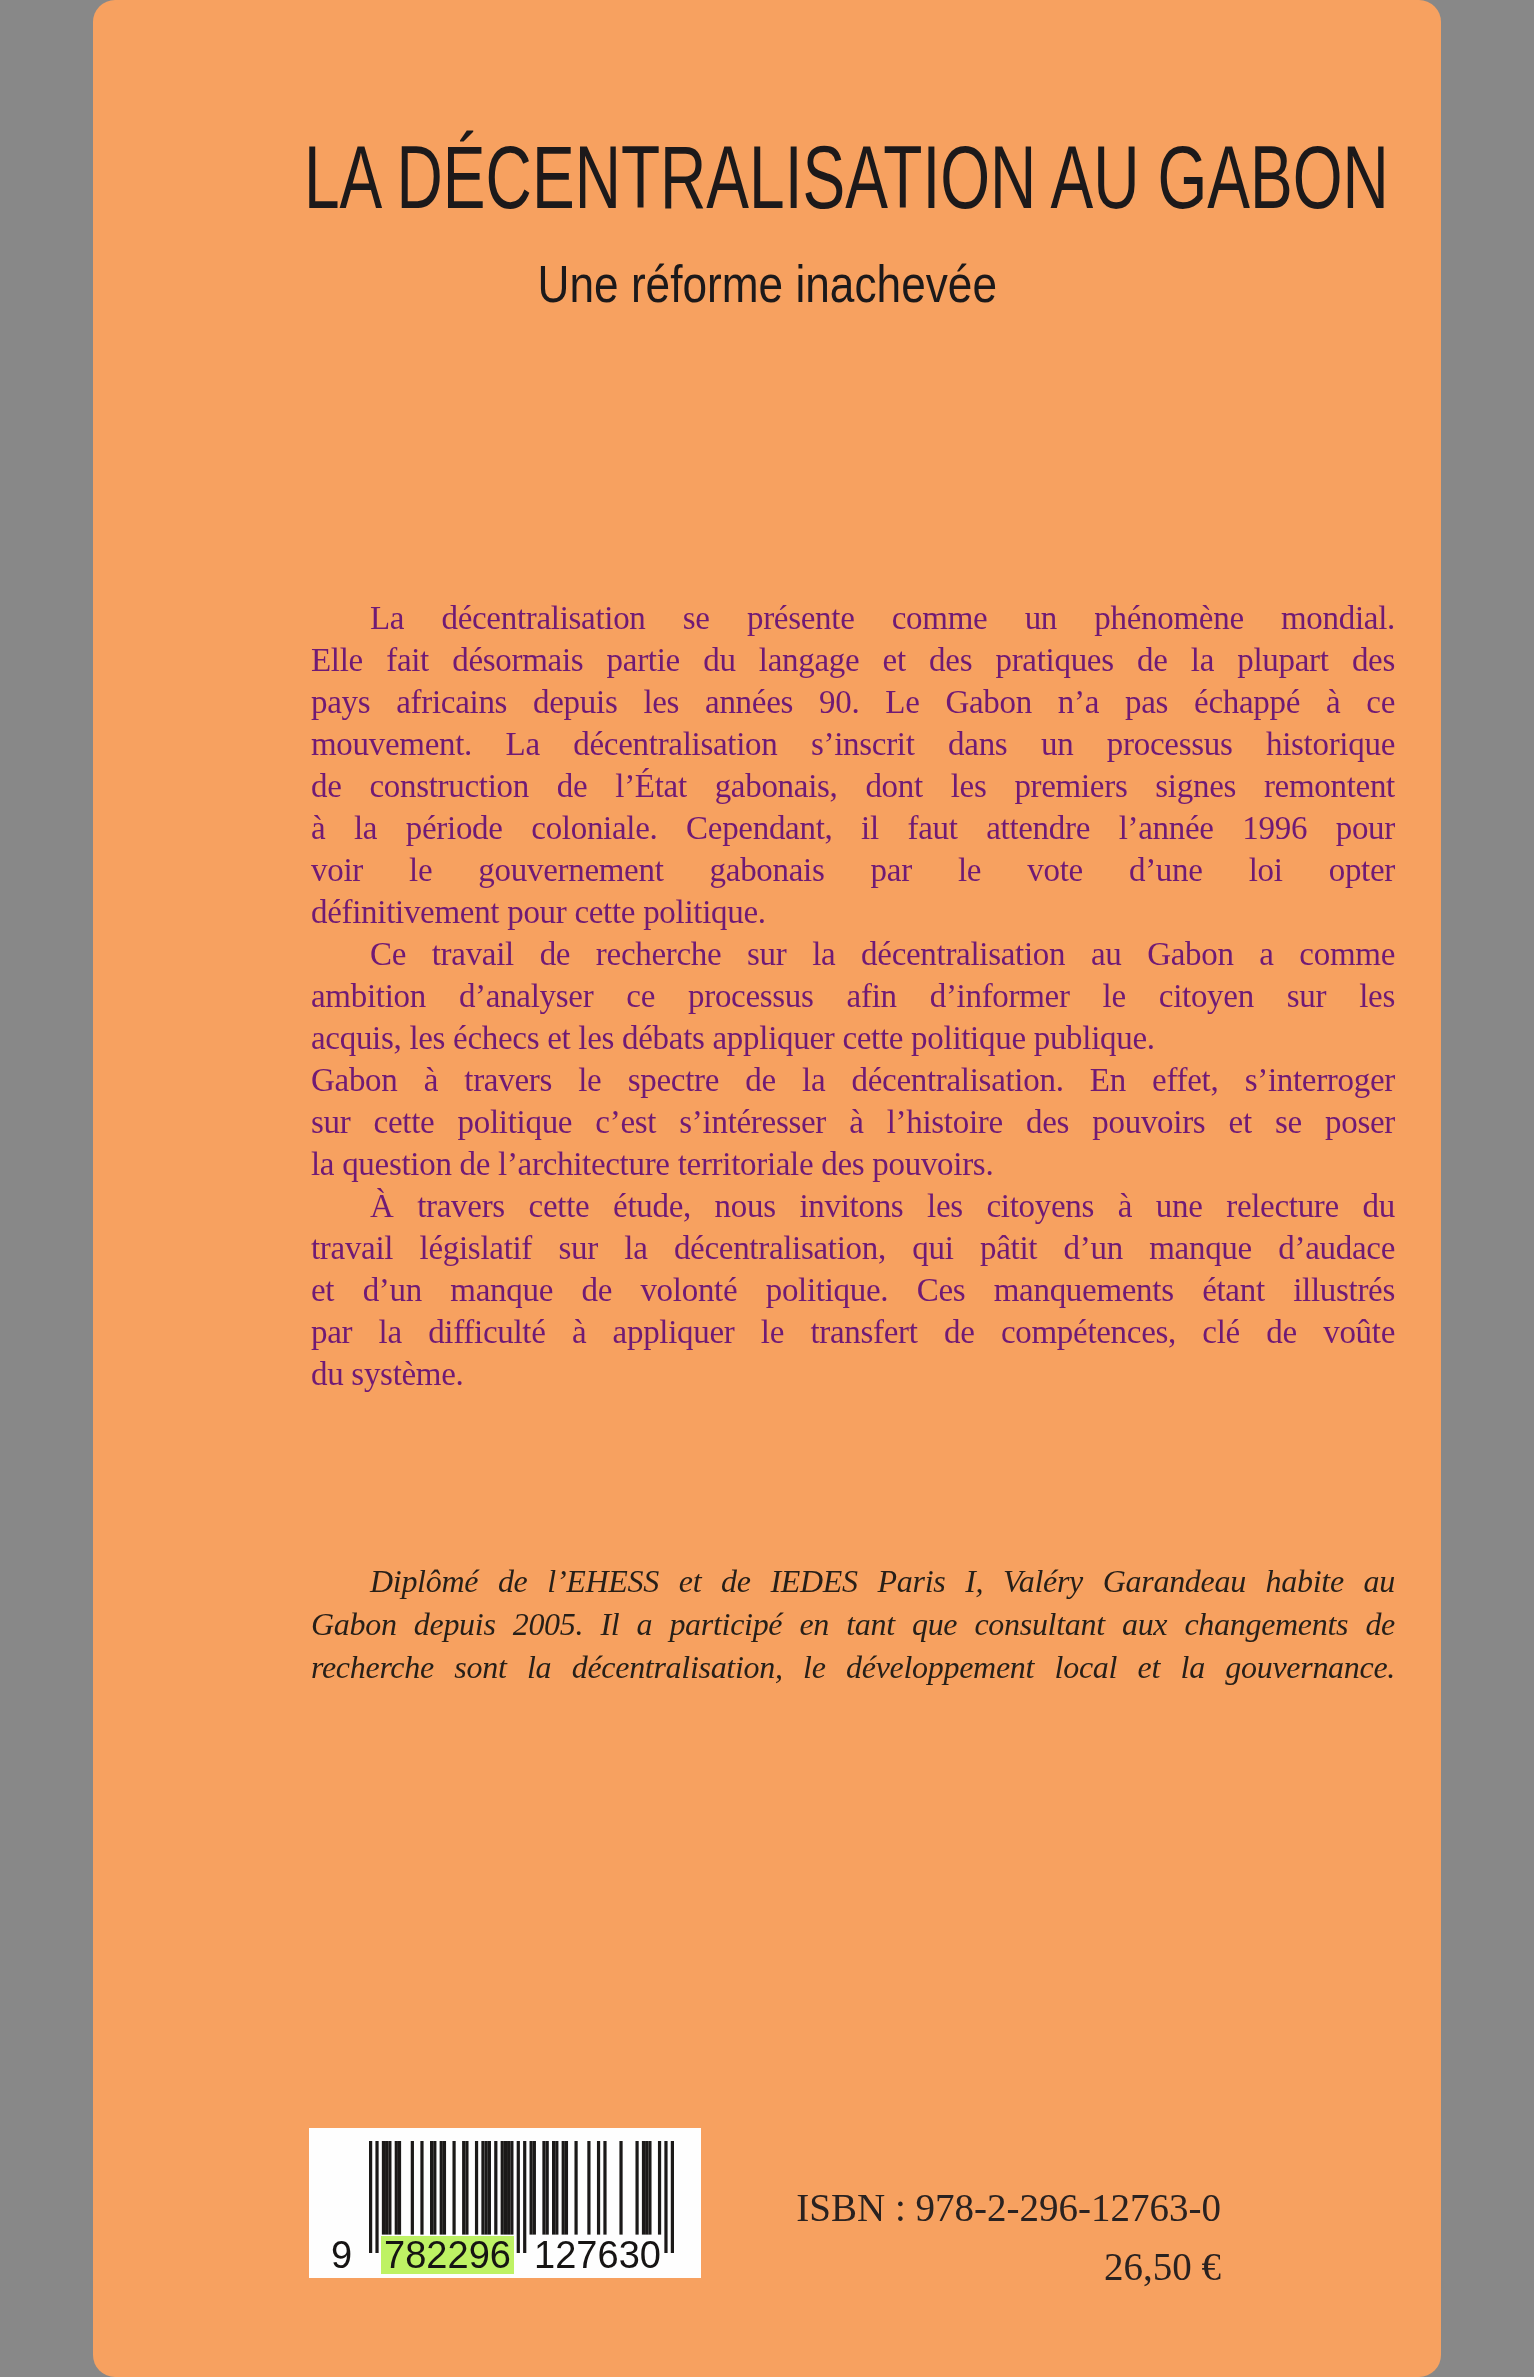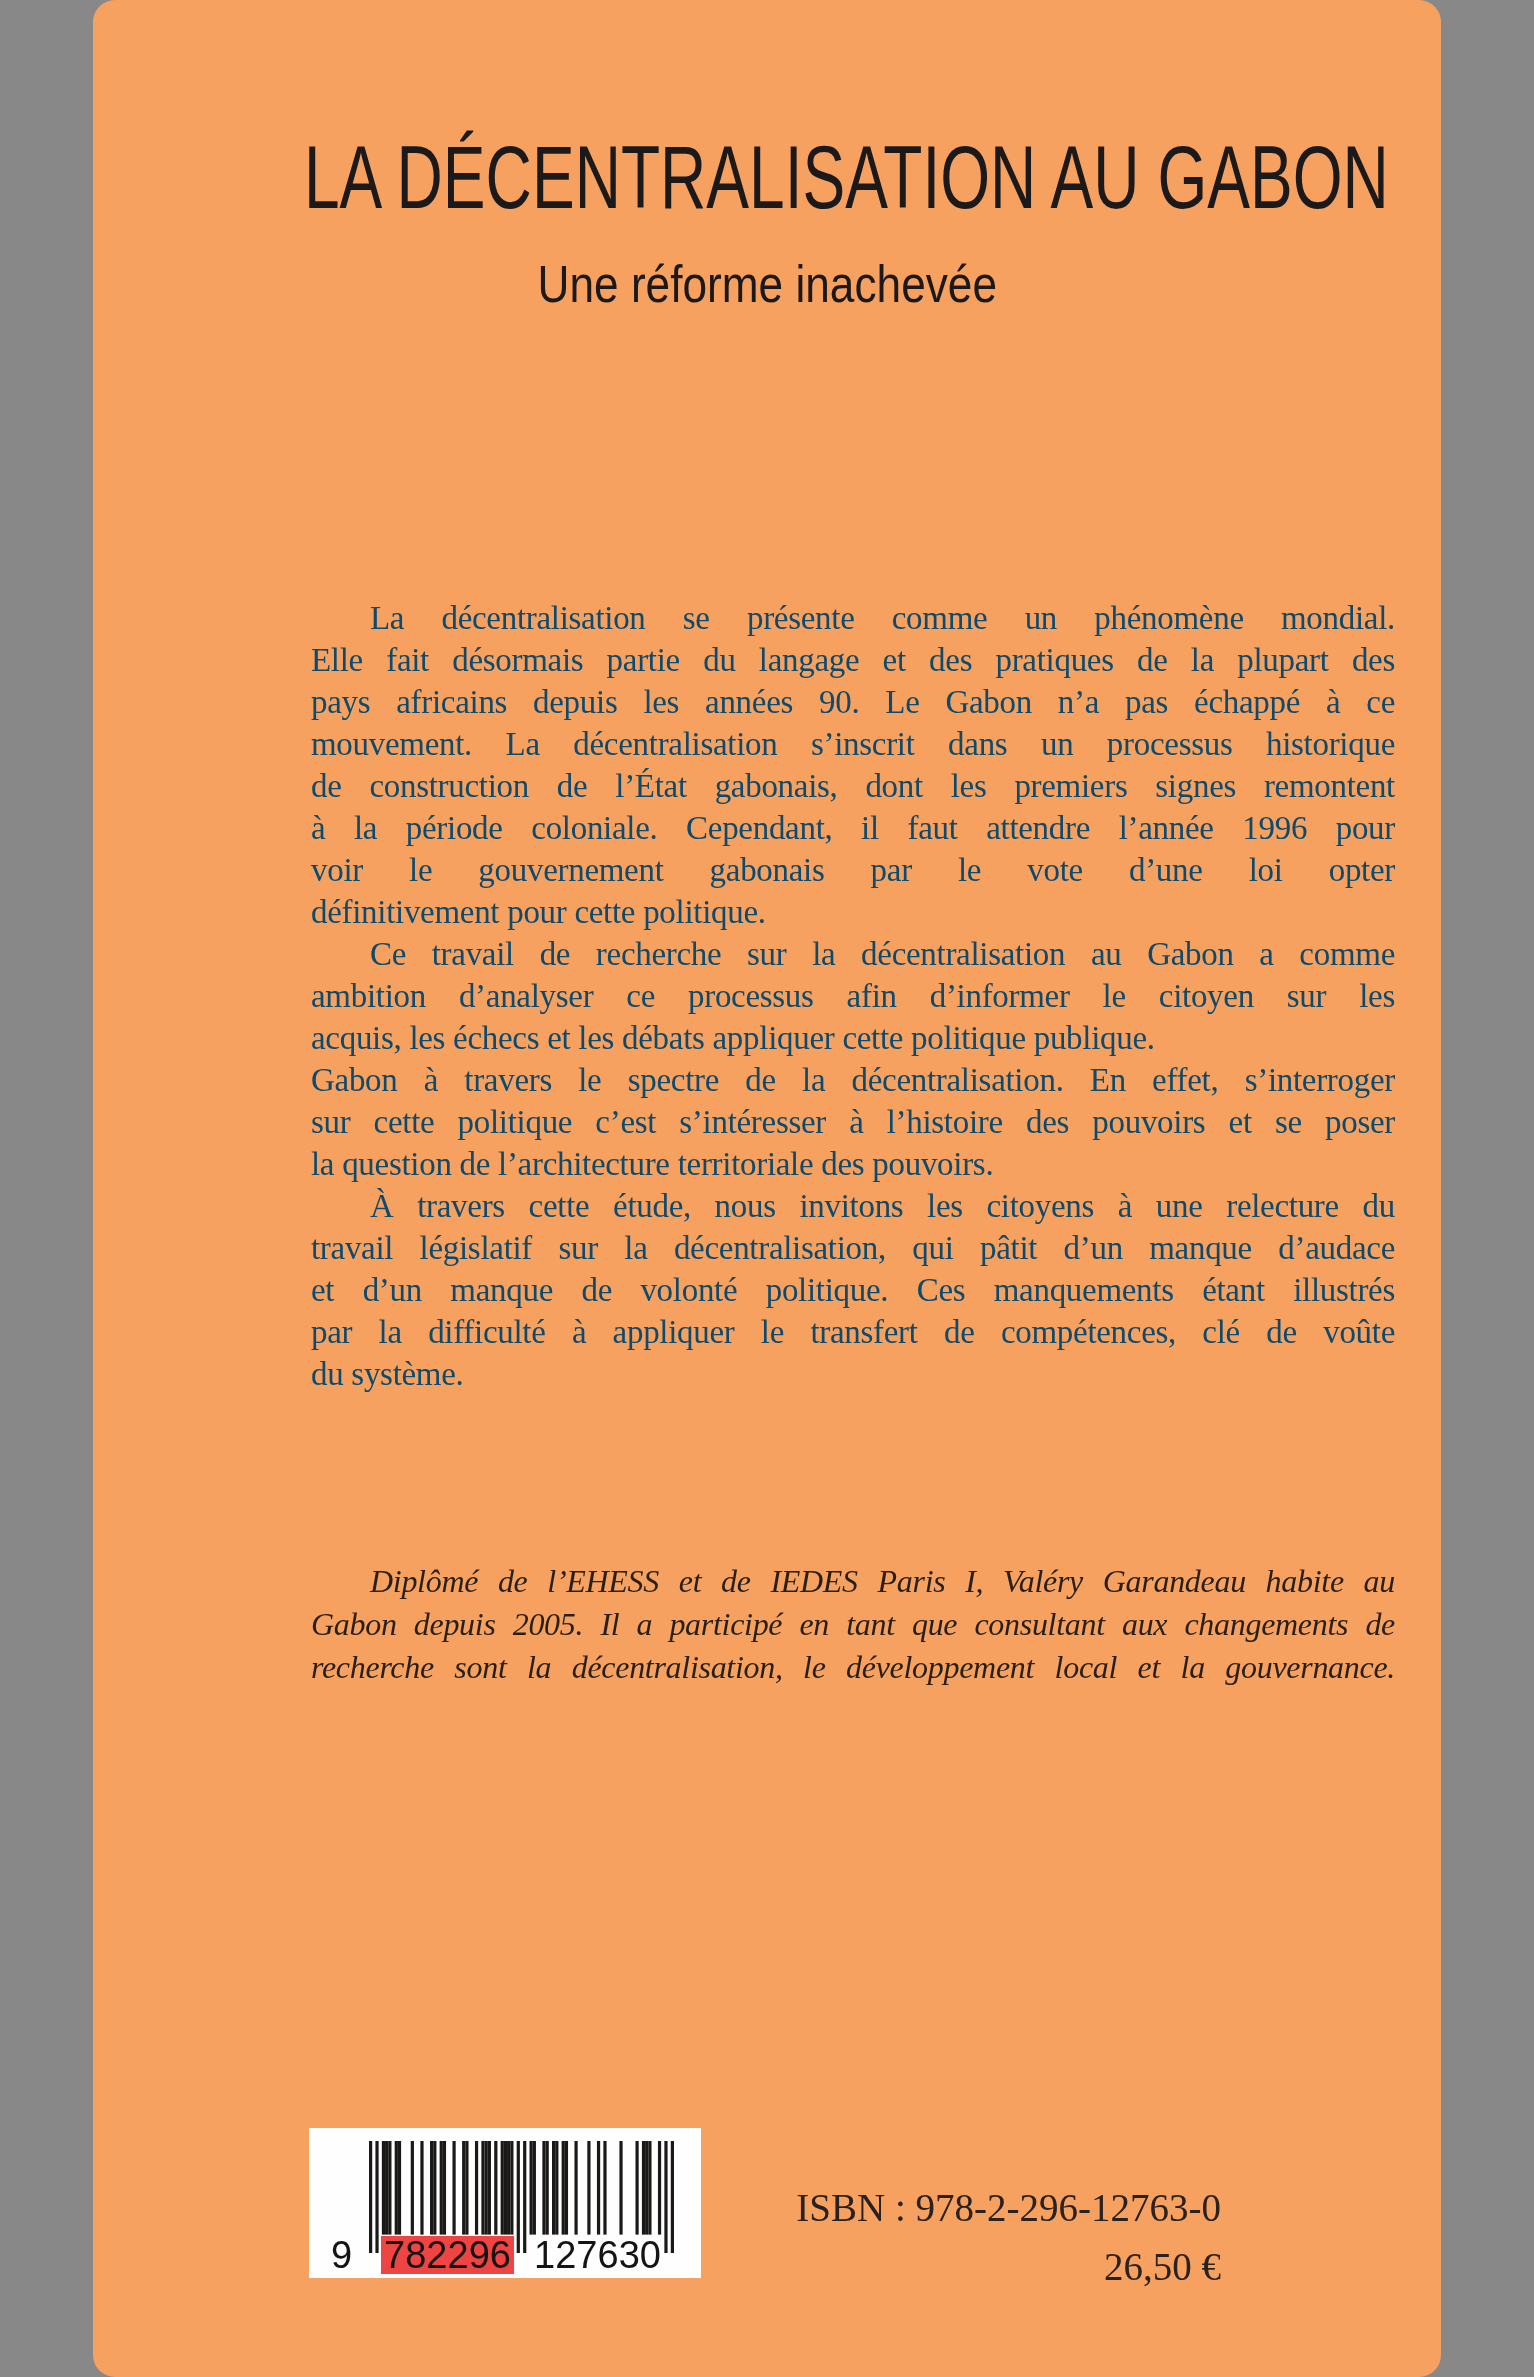--- a/index.html
+++ b/index.html
@@ -28,21 +28,21 @@
   .condense2 { display: inline-block; transform: scaleX(0.85); transform-origin: 50% 50%; }
   
   #synopsis {
     position: absolute;
     left: 218px;
     width: 1084px;
     top: 597px;
     font-size: 33px;
     line-height: 42px;
     letter-spacing: -0.3px;
-    color: #0c4a6e;
+    color: #701a75;
   }
   .para { margin: 0; }
   .tline { text-align: justify; text-align-last: justify; }
   .tline.first { text-indent: 59px; }
   .tline.last { text-align-last: left; }
   
   #bio {
     position: absolute;
     left: 218px;
     width: 1084px;
@@ -75,21 +75,21 @@
   .bc-digit {
     position: absolute;
     bottom: 4.2px;
     font-family: "Liberation Sans", sans-serif;
     font-size: 38px;
     color: #161413;
     line-height: 1;
     background: transparent;
   }
   #bc-first { left: 22px; }
-  #bc-left  { left: 72px;  width: 133px; text-align: center; background:#ef4444; }
+  #bc-left  { left: 72px;  width: 133px; text-align: center; background:#bef264; }
   #bc-right { left: 222px; width: 133px; text-align: center; background:#fefefe; }
   
   .ref-line {
     position: absolute;
     right: 220px;
     color: #2a2220;
     font-size: 39px;
     line-height: 1;
     white-space: nowrap;
   }

